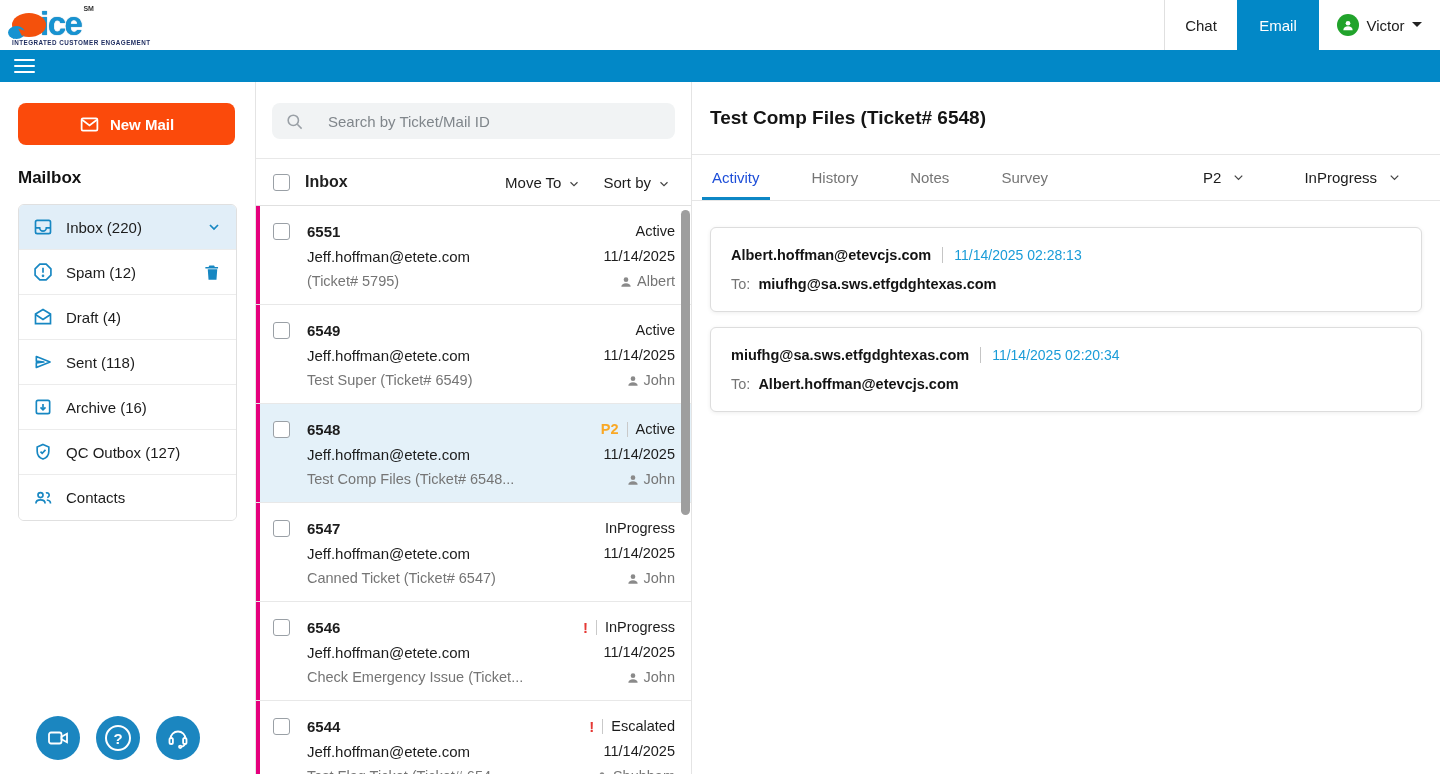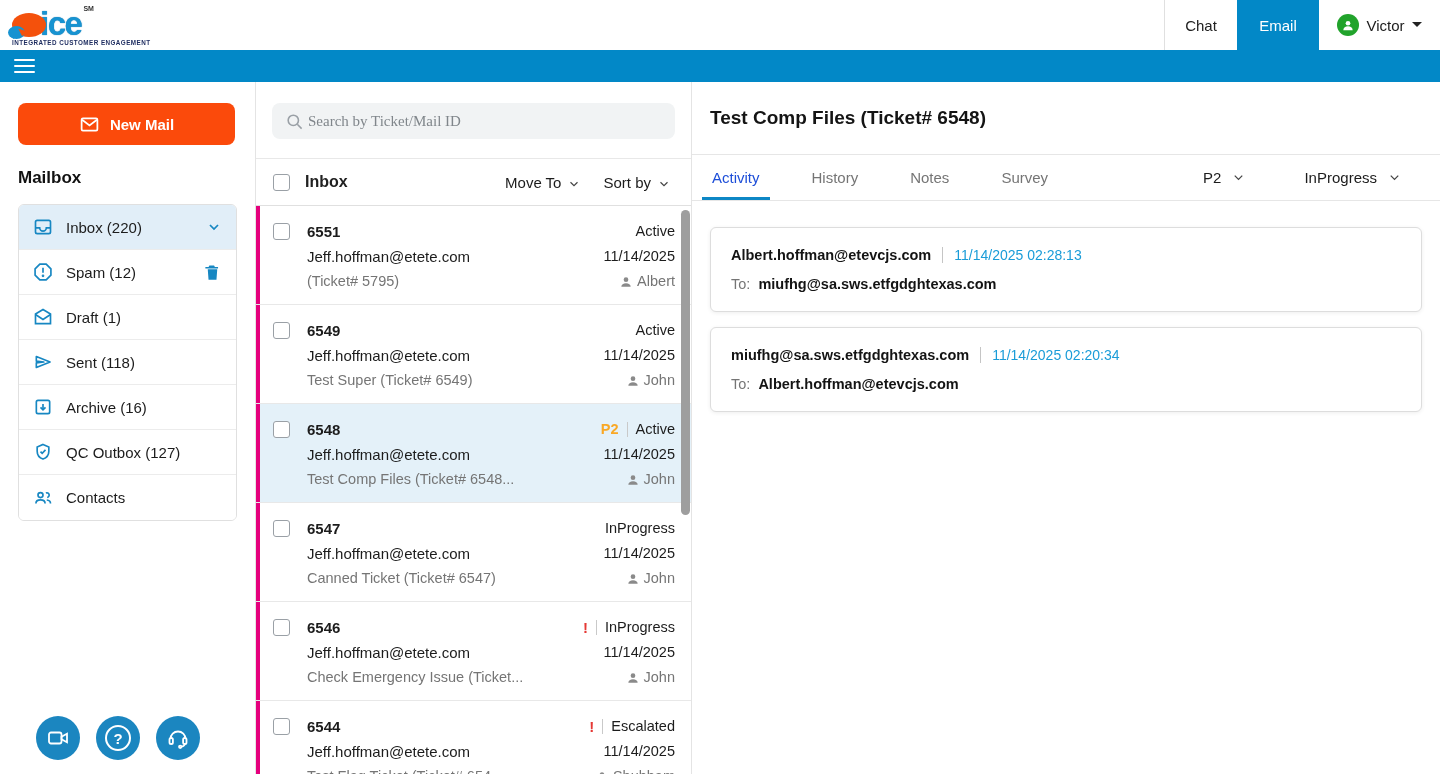--- a/index.html
+++ b/index.html
@@ -49,21 +49,21 @@
   .mb-item .mb-label { flex:1; }
   .float-btns { position:absolute; left:36px; bottom:14px; display:flex; gap:16px; }
   .fbtn { width:44px; height:44px; border-radius:50%; background:#1b86c0; border:none; display:flex; align-items:center; justify-content:center; cursor:pointer; }
   .help-glyph { width:26px; height:26px; border:2px solid #fff; border-radius:50%; color:#fff; font-size:15px; font-weight:700;
     display:flex; align-items:center; justify-content:center; }
 
   
   .mail-col { width:437px; flex-shrink:0; border-left:1px solid #e4e4e4; border-right:1px solid #e4e4e4;
     position:relative; overflow:hidden; display:flex; flex-direction:column; }
   .search-wrap { padding:21px 16px 19px 16px; border-bottom:1px solid #e8e8e8; }
-  .search-box { height:36px; background:#f1f3f4; border-radius:8px; display:flex; align-items:center; padding:6px 13px; gap:4px;font-family:Liberation Serif, serif; }
+  .search-box { height:36px; background:#f1f3f4; border-radius:8px; display:flex; align-items:center; padding:6px 13px; gap:24px; }
   .search-box input { border:none; background:transparent; outline:none; font-size:15px; color:#202124; flex:1;
     font-family:inherit; }
   .search-box input::placeholder { color:#80868b; }
   .list-header { height:47px; display:flex; align-items:center; padding:0 20px 0 17px; border-bottom:1px solid #e0e0e0; }
   .checkbox { width:17px; height:17px; border:1.5px solid #9aa0a6; border-radius:3px; background:#fff; flex-shrink:0; cursor:pointer; }
   .list-title { font-size:16px; font-weight:700; margin-left:15px; flex:1; }
   .hdr-action { display:flex; align-items:flex-end; gap:6px; font-size:15px; color:#1c1c1c; cursor:pointer; }
   .hdr-action + .hdr-action { margin-left:22px; }
 
   .mail-items { flex:1; overflow:hidden; }
@@ -182,21 +182,21 @@
         <span class="mb-label">Spam (12)</span>
         <svg width="19" height="19" viewBox="0 0 24 24" fill="#1787c2">
             <path d="M6 8h12l-1 13H7L6 8zm4-5h4l1 2h4v2H3V5h4l1-2z"></path>
           </svg>
       </div>
       <div class="mb-item">
         <svg width="20" height="20" viewBox="0 0 24 24" fill="none" stroke="#1787c2" stroke-width="2">
             <path d="M3 8.5 12 3l9 5.5V20H3z"></path>
             <path d="M3 9l9 6 9-6"></path>
           </svg>
-        <span class="mb-label">Draft (1)</span>
+        <span class="mb-label">Draft (4)</span>
       </div>
       <div class="mb-item">
         <svg width="20" height="20" viewBox="0 0 24 24" fill="none" stroke="#1787c2" stroke-width="2" stroke-linejoin="round">
             <path d="M4 18.5V13l9-1-9-1V5.5L20.5 12z"></path>
           </svg>
         <span class="mb-label">Sent (118)</span>
       </div>
       <div class="mb-item">
         <svg width="20" height="20" viewBox="0 0 24 24" fill="none" stroke="#1787c2" stroke-width="2">
             <rect x="4" y="4" width="16" height="16" rx="2"></rect>

